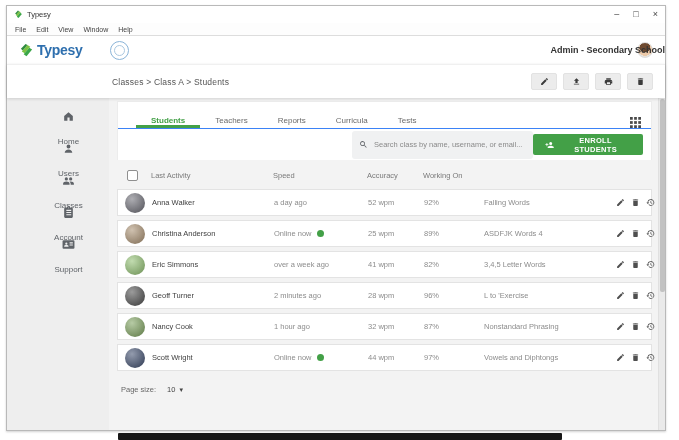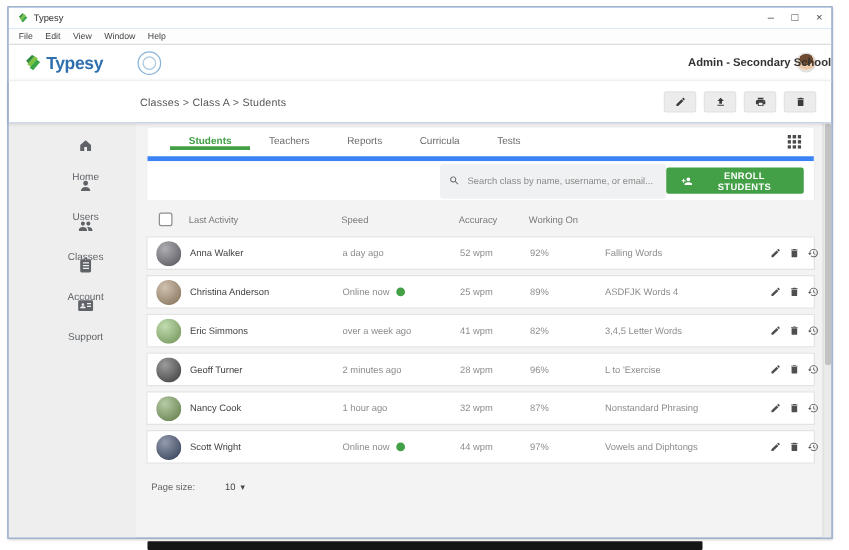--- a/index.html
+++ b/index.html
@@ -47,21 +47,21 @@
 
   
   .main { flex:1; display:flex; background:#f3f3f3; position:relative; overflow:hidden; }
   .sidebar { width:102px; background:#eeeeee; padding-top:12px; flex:0 0 auto; }
   .side-item { height:32px; display:flex; align-items:center; padding-left:21px; gap:14px;flex-direction:column; }
   .side-item svg { width:13px; height:13px; fill:#5f6368; flex:0 0 auto; }
   .side-item .lbl { font-size:8px; color:#5f6368; }
 
   .content { flex:1; padding:3px 6px 0 8px; display:flex; flex-direction:column; min-width:0; }
   .cardtop { background:#fff; border:1px solid #ececec; border-bottom:none; }
-  .tabsbar { height:27px; display:flex; align-items:center; padding-left:18px; border-bottom:4px solid #3b82f6; }
+  .tabsbar { height:27px; display:flex; align-items:flex-end; padding-left:18px; border-bottom:1px solid #3b82f6; }
   .tab { display:flex; align-items:center; padding:0 15px; font-size:8px; color:#6b6b6b; border-bottom:3px solid transparent; }
   .tab.active { color:#43a047; font-weight:bold; border-bottom-color:#43a047; }
   .grid-btn { margin-left:auto; margin-right:10px; display:flex; align-items:center; }
   .grid-btn svg { width:11px; height:11px; fill:#4a4a4a; }
 
   .searchrow { height:31px; display:flex; align-items:center; background:#fff; padding-right:8px; }
   .searchbox { margin-left:234px; width:196px; height:19px; background:#f0f1f2; border-radius:3px;
                display:flex; align-items:center; padding:14px 7px; gap:6px; }
   .searchbox svg { width:9px; height:9px; fill:#5f6368; flex:0 0 auto; }
   .searchbox input { border:none; outline:none; background:transparent; font-size:7.5px; color:#444; width:100%;
@@ -80,21 +80,21 @@
 
   .trow { height:27px; background:#fff; border:1px solid #e3e3e3; margin-bottom:4px; }
   .avatar { width:20px; height:20px; border-radius:50%; margin-left:7px;
             background-image:radial-gradient(circle at 35% 30%, rgba(255,255,255,.45), rgba(0,0,0,.25)); }
   .c-name { font-size:7.5px; color:#3f3f3f; }
   .c-dim { font-size:7.5px; color:#8c8c8c; display:flex; align-items:center; gap:5px; }
   .dot { width:7px; height:7px; border-radius:50%; background:#43a047; flex:0 0 auto; }
   .rowactions { display:flex; justify-content:flex-end; gap:6px; padding-right:9px; }
   .rowactions svg { width:9px; height:9px; fill:#4f4f4f; }
 
-  .pagefoot { margin-top:10px; display:flex; align-items:center; gap:24px; font-size:7.5px; color:#666; padding-left:4px; }
+  .pagefoot { margin-top:10px; display:flex; align-items:center; gap:11px; font-size:7.5px; color:#666; padding-left:4px; }
   .pagesel { display:flex; align-items:center; gap:4px; color:#444; }
   .caret { font-size:7px; color:#444; }
 
   .vscroll { width:7px; background:#eaeaea; border-left:1px solid #e0e0e0; position:relative; flex:0 0 auto; }
   .vscroll .thumb { position:absolute; top:1px; left:1px; width:5px; height:58%; background:#c2c2c2; border-radius:2px; }
 </style>
 </head>
 <body>
 
 <div class="stage">

